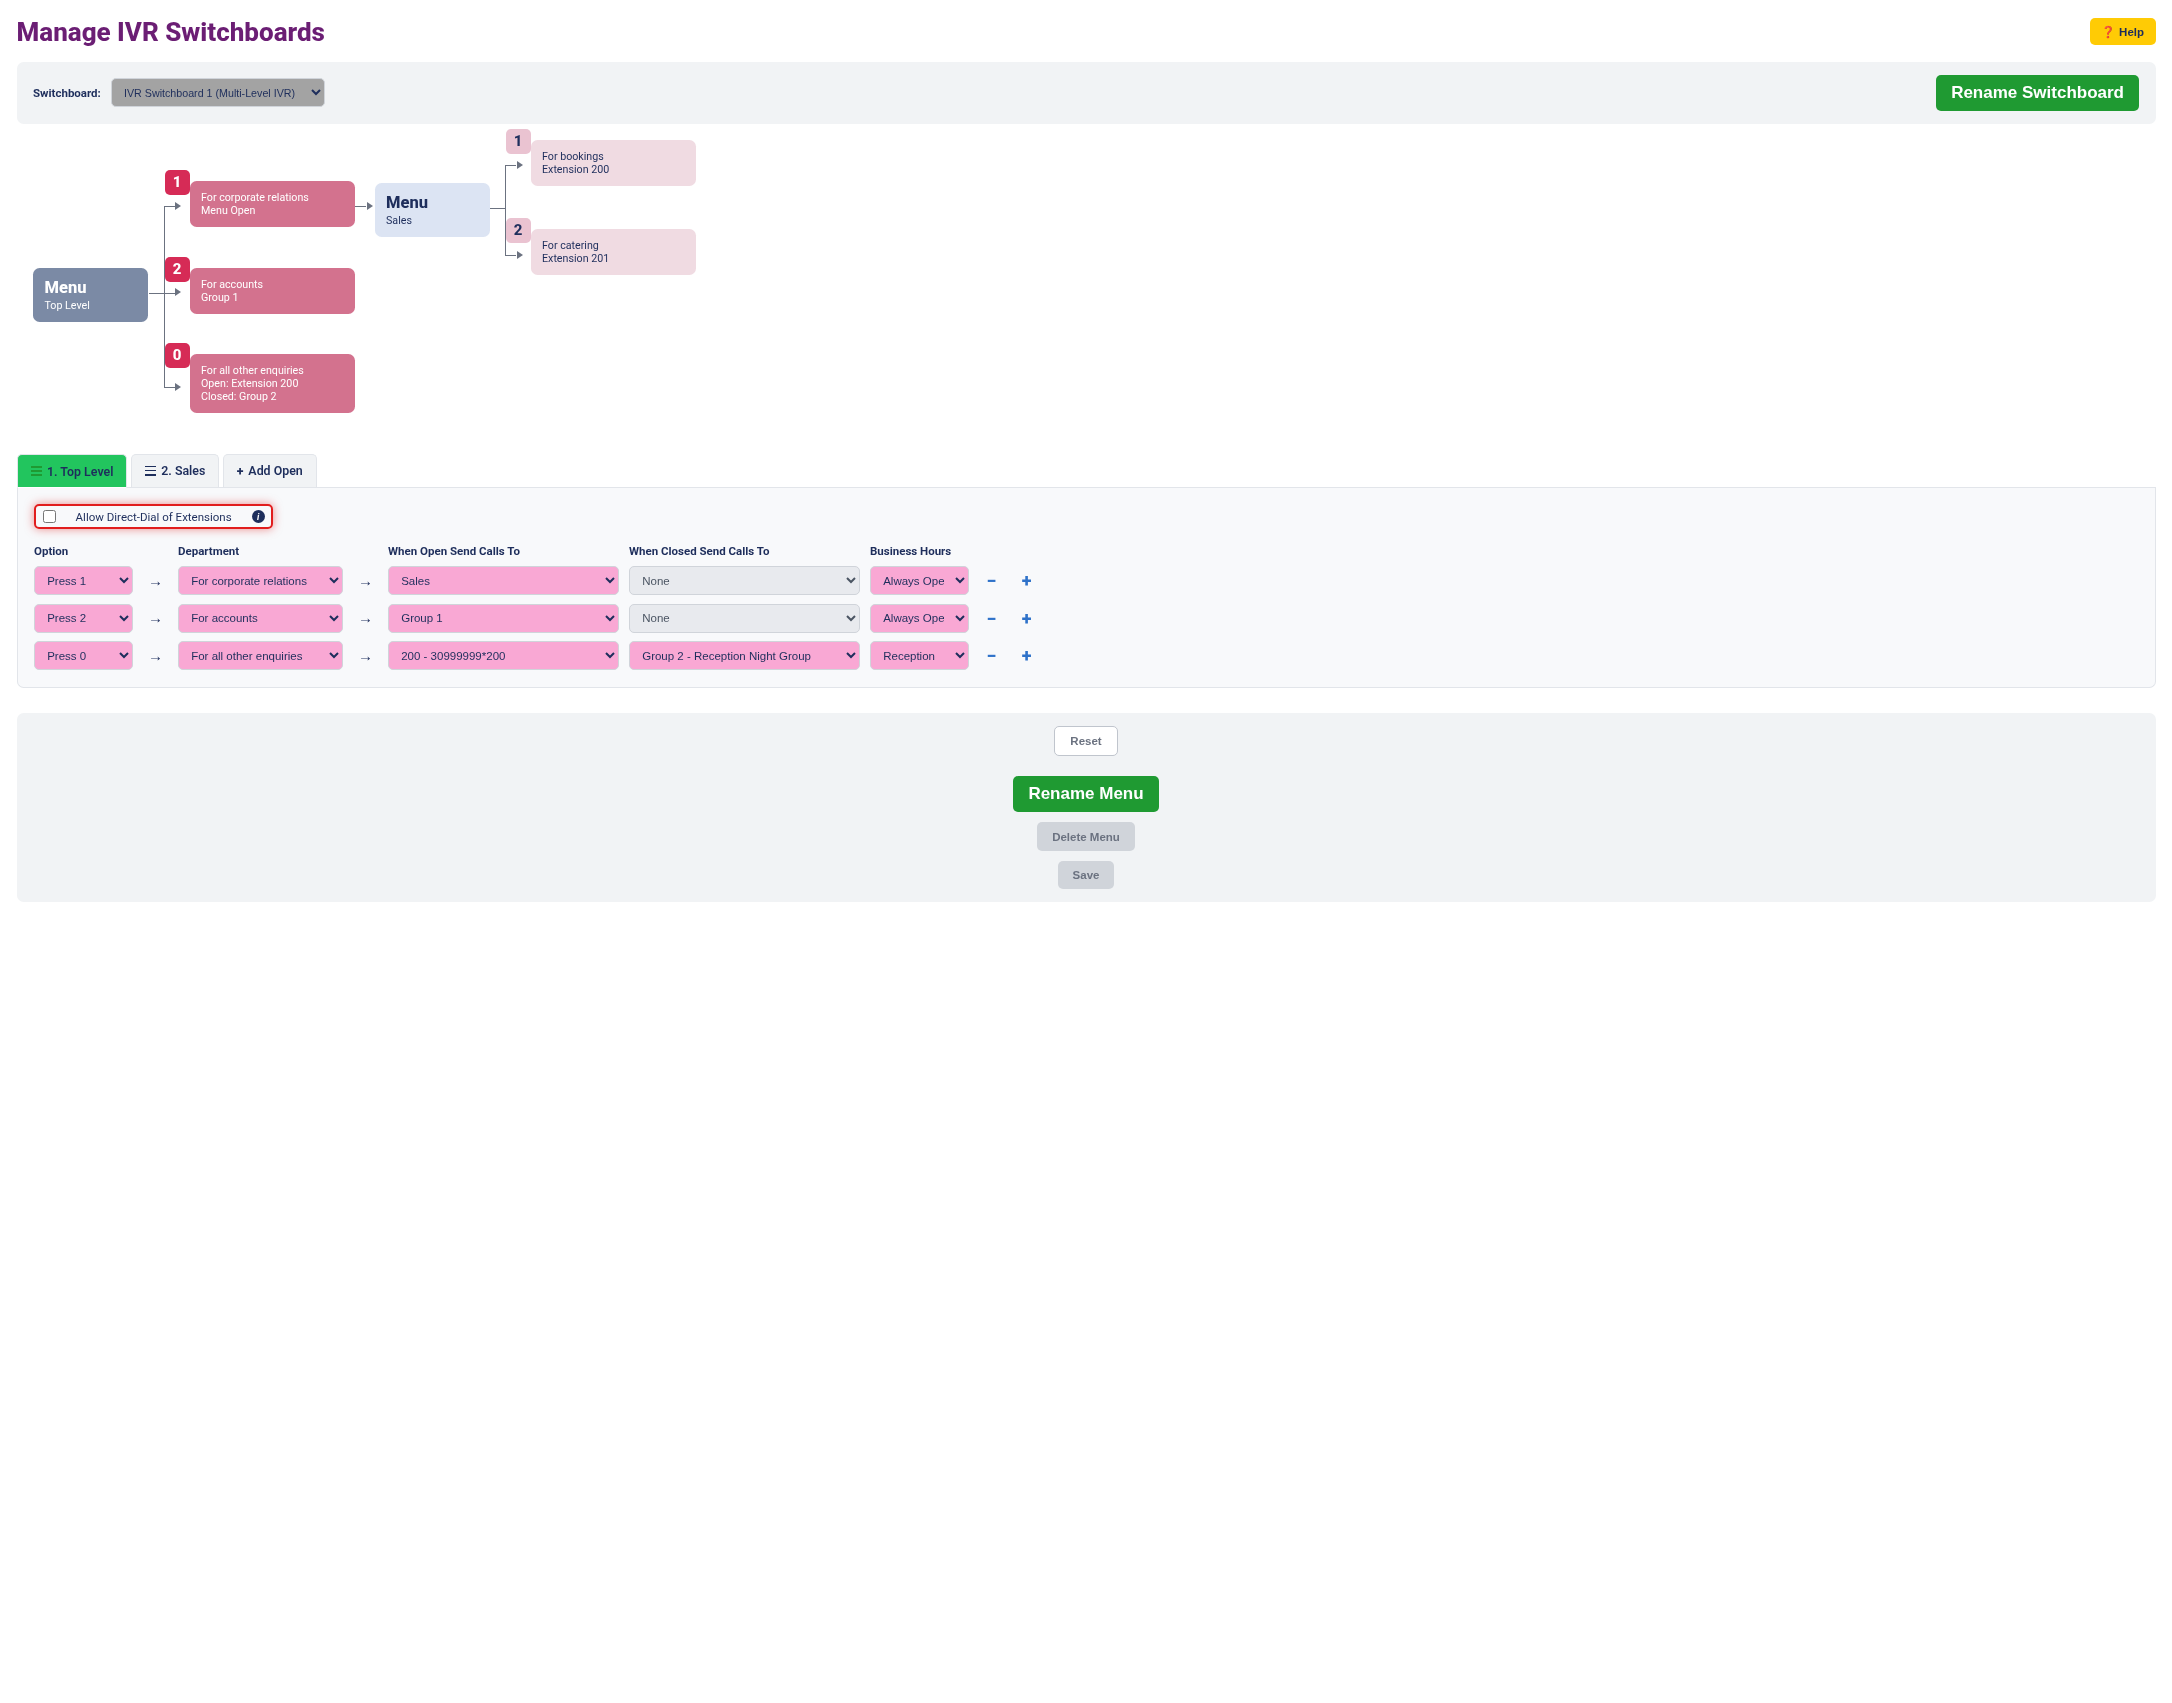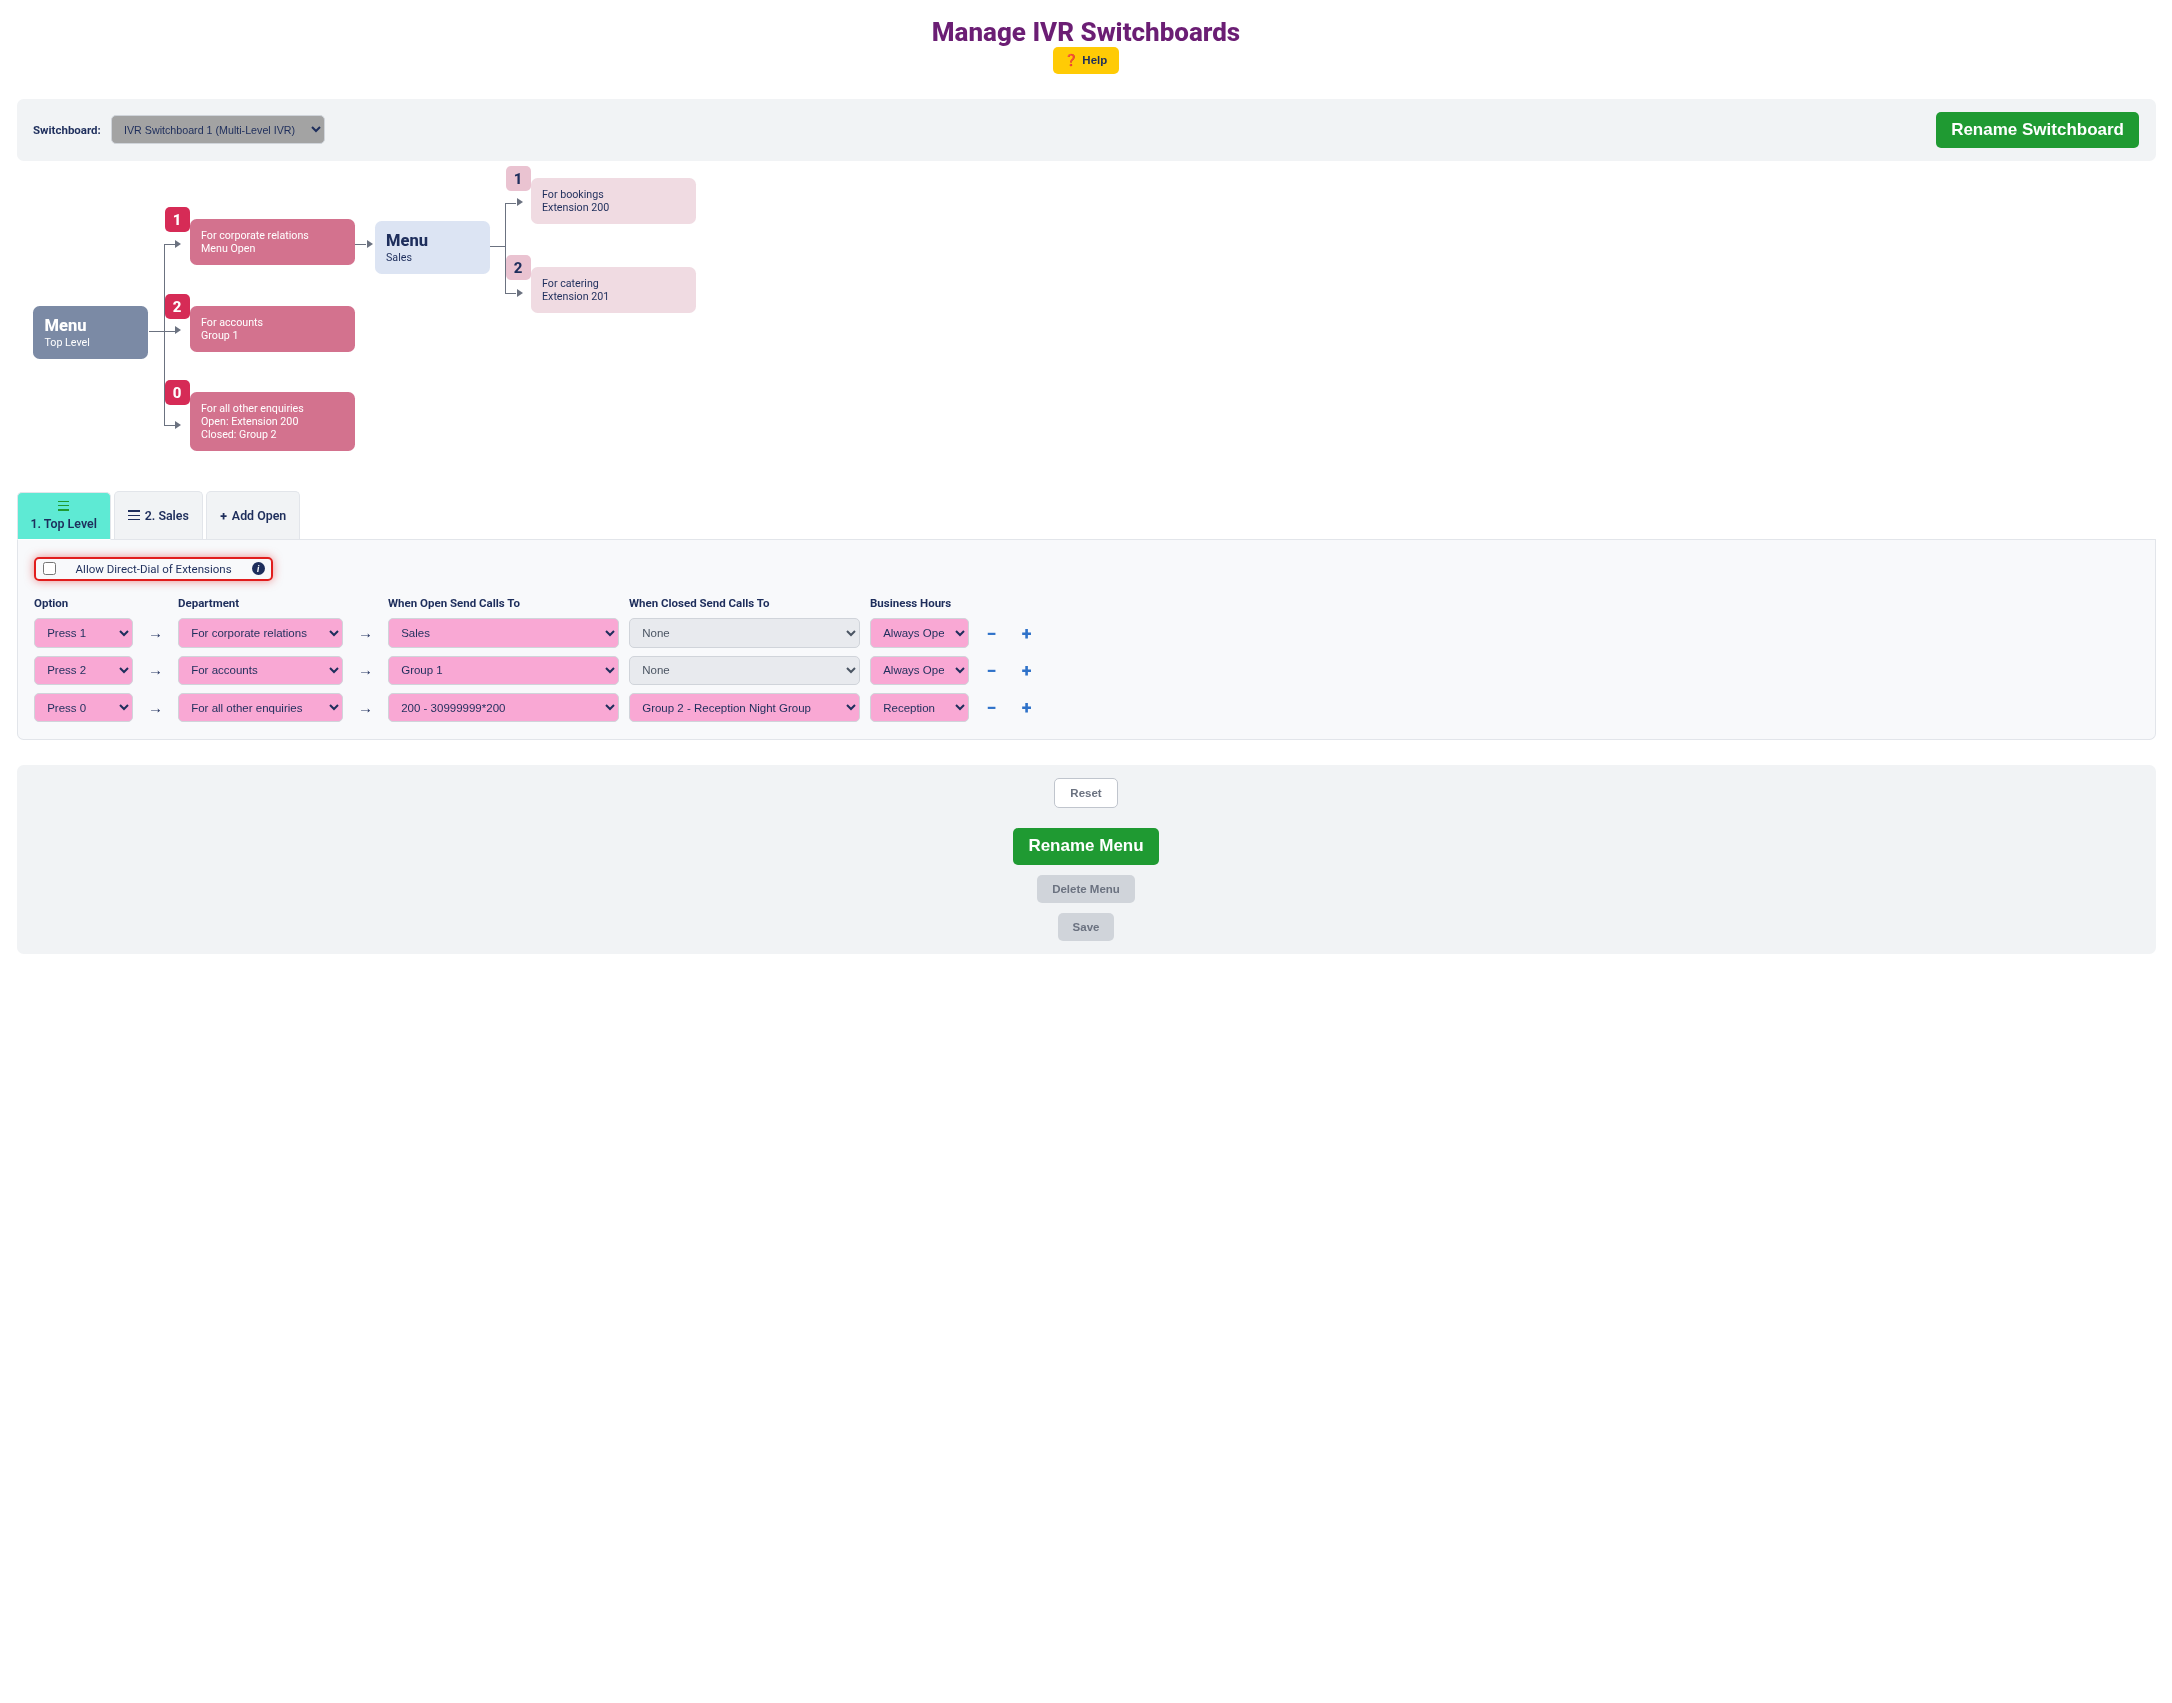--- a/index.html
+++ b/index.html
@@ -6,22 +6,21 @@
   body {
     font-family: -apple-system, BlinkMacSystemFont, "Segoe UI", Roboto, Arial, sans-serif;
     background: #fff;
     padding: 16.5px 16.5px 0 16.5px;
     color: #1e2e5c;
   }
   .header-row {
     display: flex;
     justify-content: space-between;
     align-items: center;
-    margin-bottom: 25px;
-    flex-direction: column;
+    margin-bottom: 15px;
   }
   h1 {
     color: #6b1e74;
     font-size: 26px;
     font-weight: 800;
   }
   .help-btn {
     background: #ffcb05;
     color: #1e2e5c;
     font-weight: 700;
@@ -145,25 +144,24 @@
     border: 0.8px solid #e2e5ea;
     border-bottom: none;
     margin-right: 3.3px;
     border-radius: 5px 5px 0 0;
     cursor: pointer;
     display: flex;
     align-items: center;
     gap: 5px;
   }
   .tab.active {
-    background: #5eead4;
+    background: #22c55e;
     border-bottom: 0.8px solid #fff;
     position: relative;
     top: 0.8px;
-    flex-direction: column;
   }
   .menu-icon {
     display: inline-block;
     width: 11.5px;
     height: 10px;
   }
   .menu-icon span {
     display: block;
     height: 1.6px;
     background: #1f9a32;

